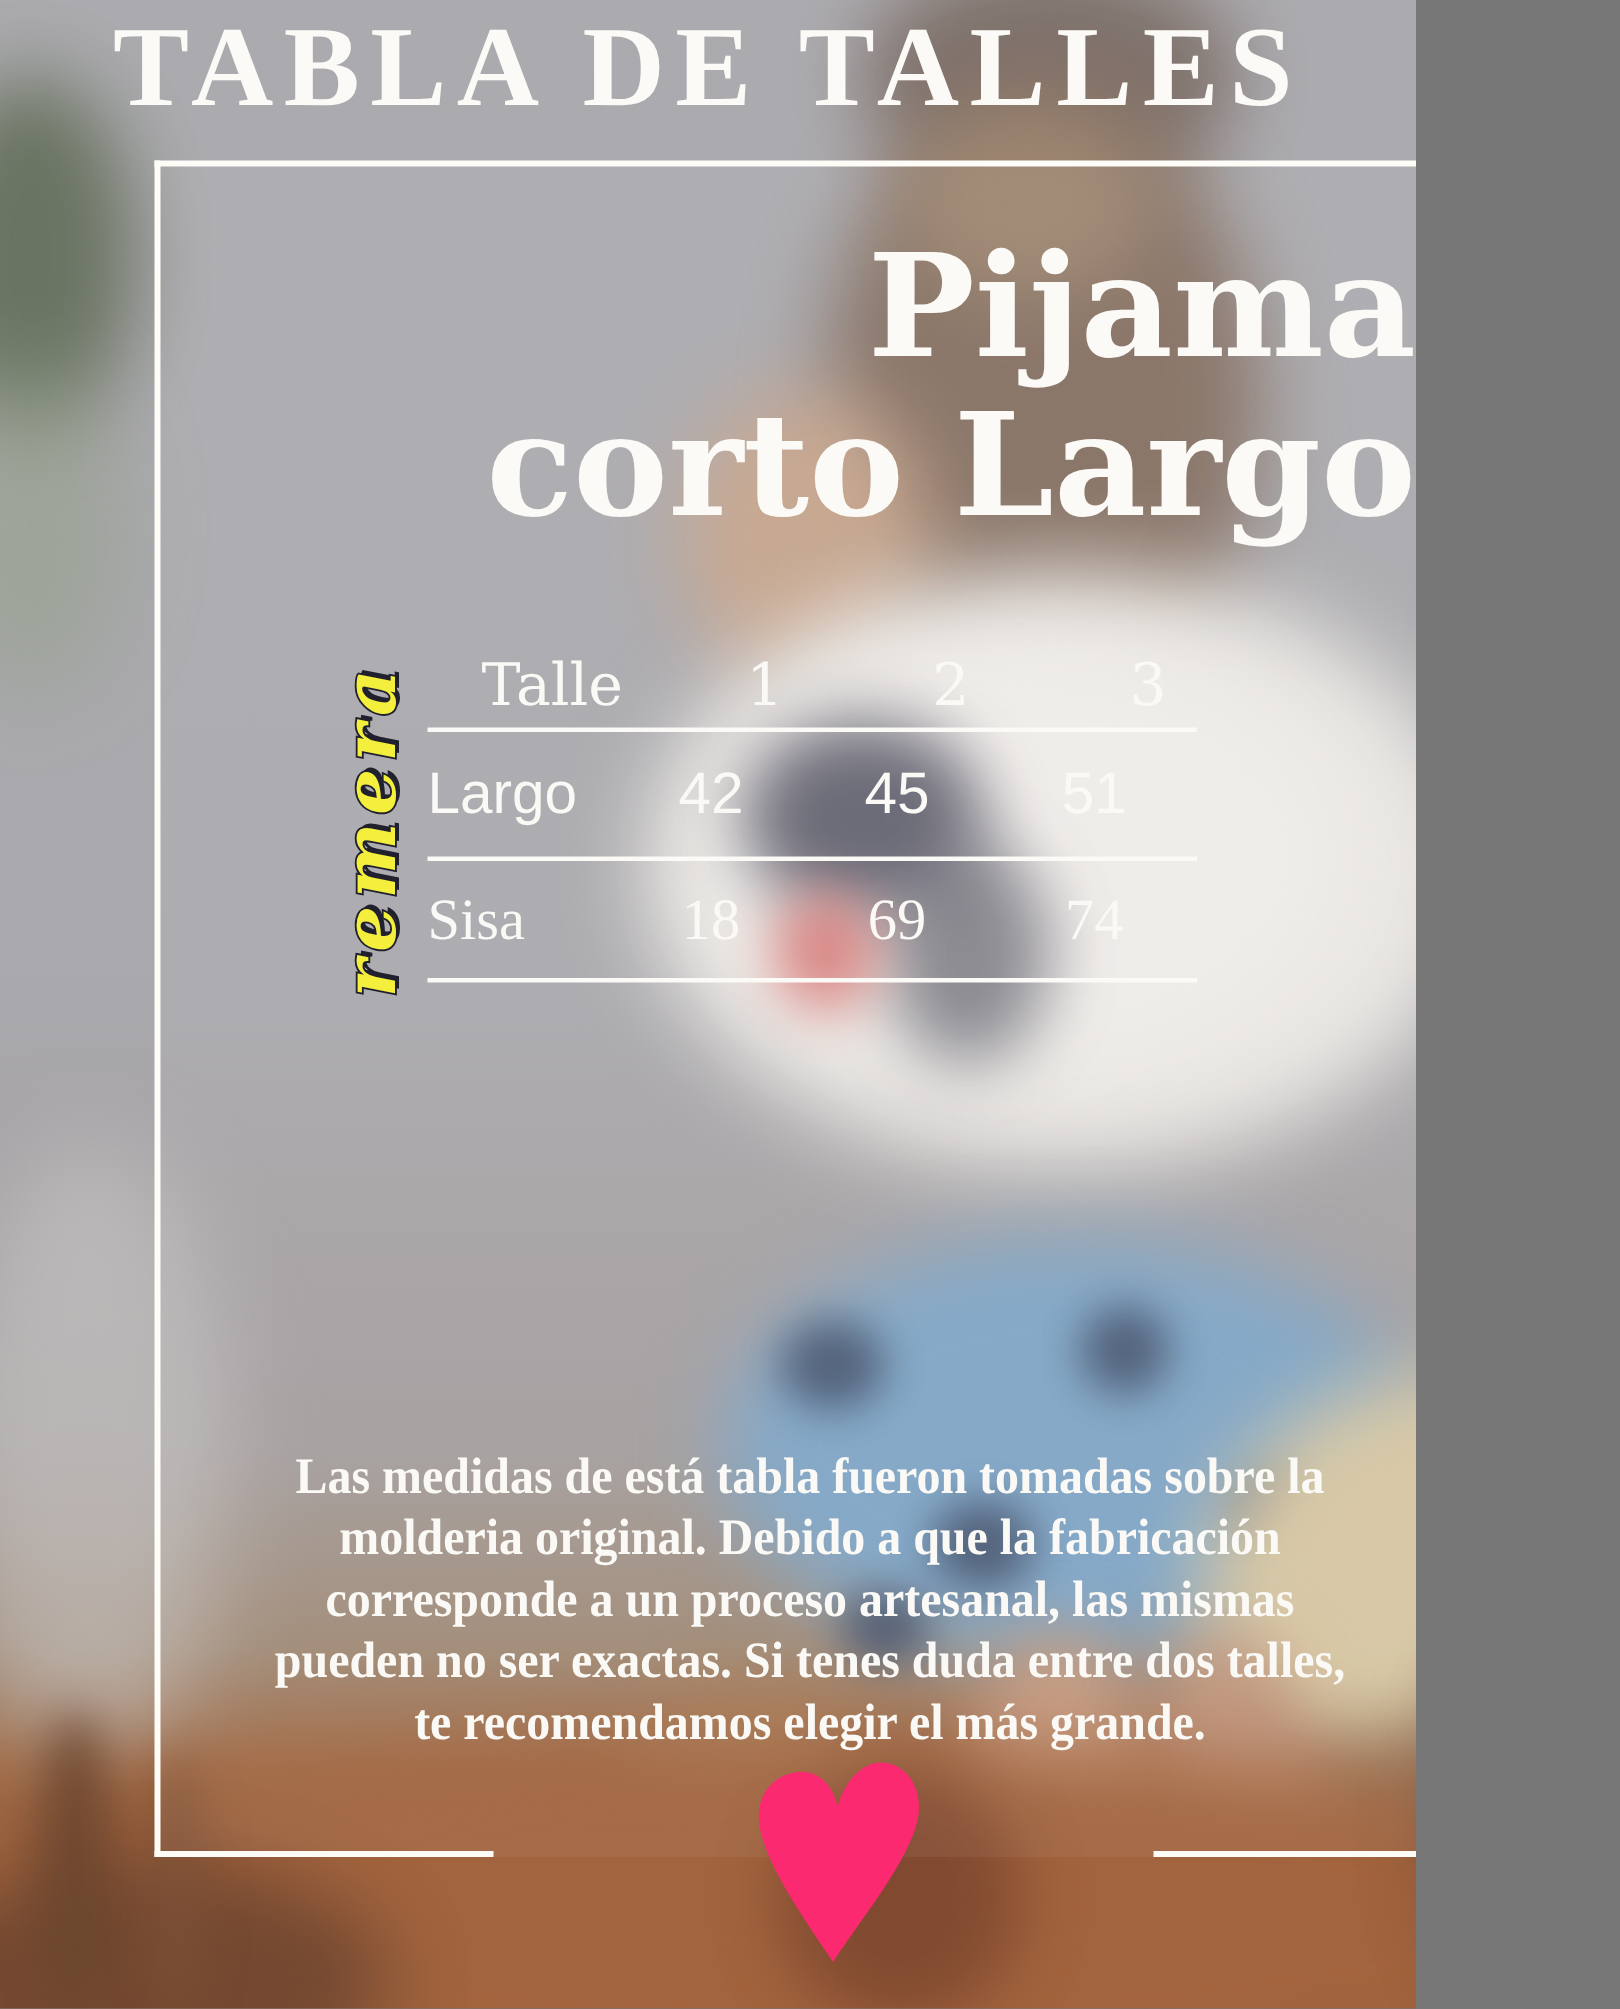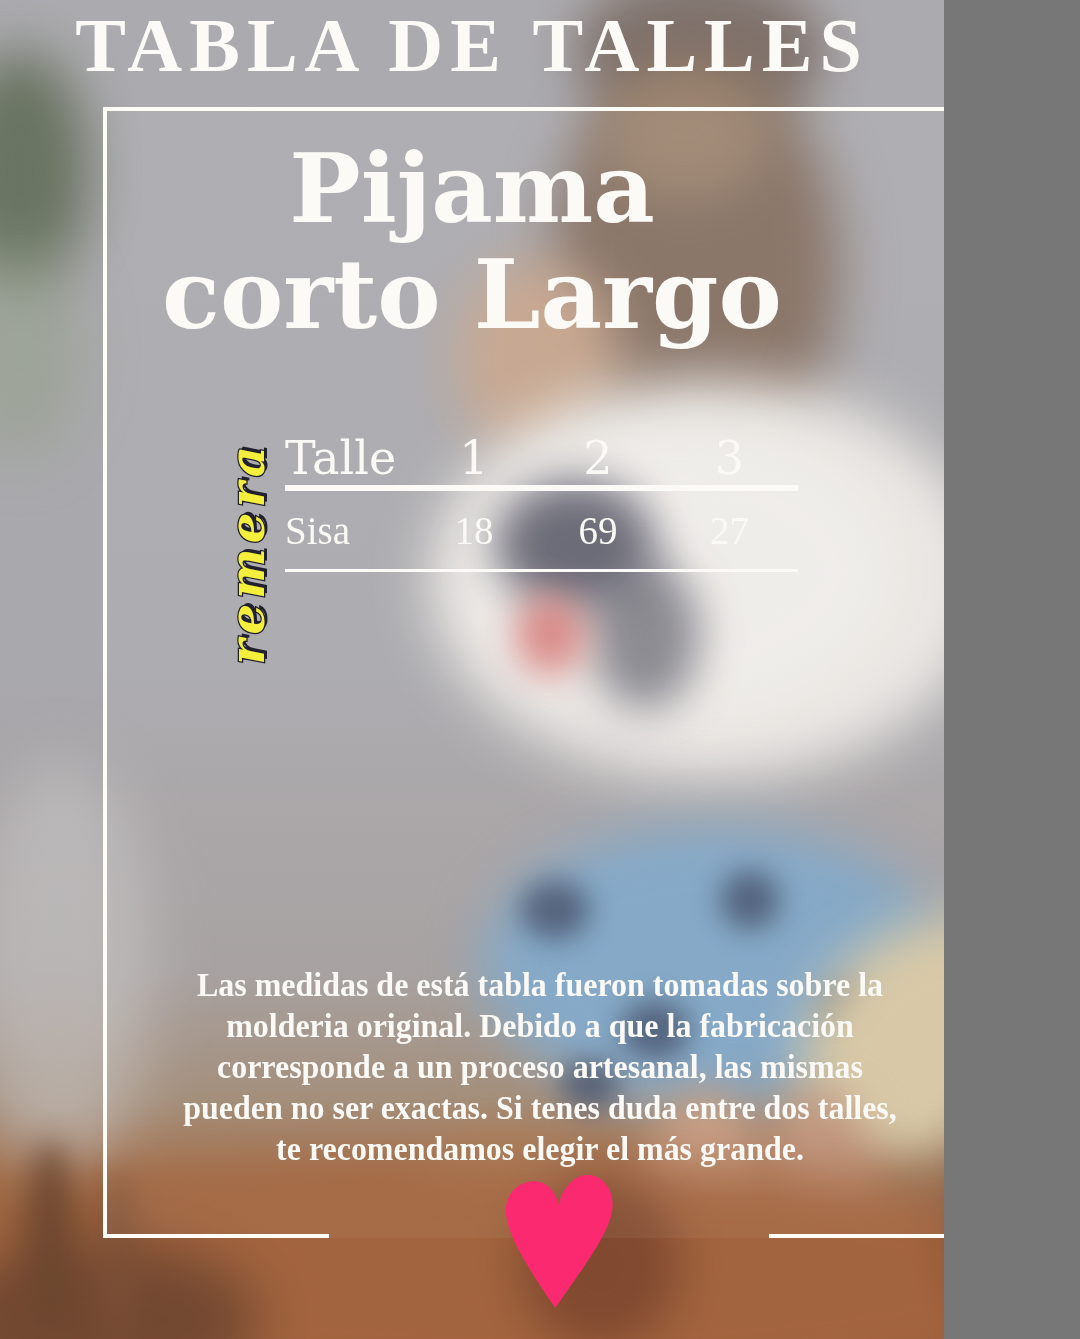--- a/index.html
+++ b/index.html
@@ -22,30 +22,30 @@
   .frame-seg.left  { left:103px; width:226px; }
   .frame-seg.right { left:769px; width:206px; }
   
   .page-title {
     position:absolute; top:2px; left:0; width:100%; margin:0;
     text-align:center; color:#fbfaf6;
     font-family:"Liberation Serif","DejaVu Serif",serif;
     font-size:76px; font-weight:700; letter-spacing:7px;
   }
   .product-title {
-    position:absolute; top:136px; left:0; width:100%; margin:0;
-    text-align:center; color:#fbfaf6;
+    position:absolute; top:152px; left:0; width:100%; margin:0;
+    text-align:right; color:#fbfaf6;
     font-family:"DejaVu Serif",serif; font-weight:700;
     font-size:95px; line-height:106px;
   }
   .product-title span { display:block; }
   
   .size-table { position:absolute; left:285px; top:430px; width:513px; color:#faf9f5; }
   .trow { display:grid; grid-template-columns:128px 122px 126px 137px; align-items:center; }
-  .trow.header { height:55px; font-family:"DejaVu Serif",serif; font-size:46px; }
+  .trow.header { height:55px; font-family:"DejaVu Serif",serif; font-size:39px;margin-left:36px; }
   .trow.data   { font-family:"Liberation Sans",sans-serif; font-size:39px; }
   .trow.r1 { height:83px; }
   .trow.r2 { height:78px;font-family:Liberation Serif, serif; }
   .cell.lbl { text-align:left; }
   .cell.val { text-align:center; }
   .hline { height:3px; background:#fbfaf6; }
   
   .garment-label {
     position:absolute; left:247px; top:553px; transform:translate(-50%,-50%) rotate(-90deg);
     font-family:"DejaVu Serif",serif; font-style:italic; font-weight:700;
@@ -118,26 +118,32 @@
   <div class="garment-label">remera</div>
 
   <div class="size-table">
     <div class="trow header">
       <div class="cell lbl">Talle</div>
       <div class="cell val">1</div>
       <div class="cell val">2</div>
       <div class="cell val">3</div>
     </div>
     <div class="hline"></div>
+    <div class="trow data r1">
+      <div class="cell lbl">Largo</div>
+      <div class="cell val">42</div>
+      <div class="cell val">45</div>
+      <div class="cell val">51</div>
+    </div>
     <div class="hline"></div>
     <div class="trow data r2">
       <div class="cell lbl">Sisa</div>
       <div class="cell val">18</div>
       <div class="cell val">69</div>
-      <div class="cell val">27</div>
+      <div class="cell val">74</div>
     </div>
     <div class="hline"></div>
   </div>
 
   <div class="disclaimer">
       <div>Las medidas de está tabla fueron tomadas sobre la</div>
       <div>molderia original. Debido a que la fabricación</div>
       <div>corresponde a un proceso artesanal, las mismas</div>
       <div>pueden no ser exactas. Si tenes duda entre dos talles,</div>
       <div>te recomendamos elegir el más grande.</div>

